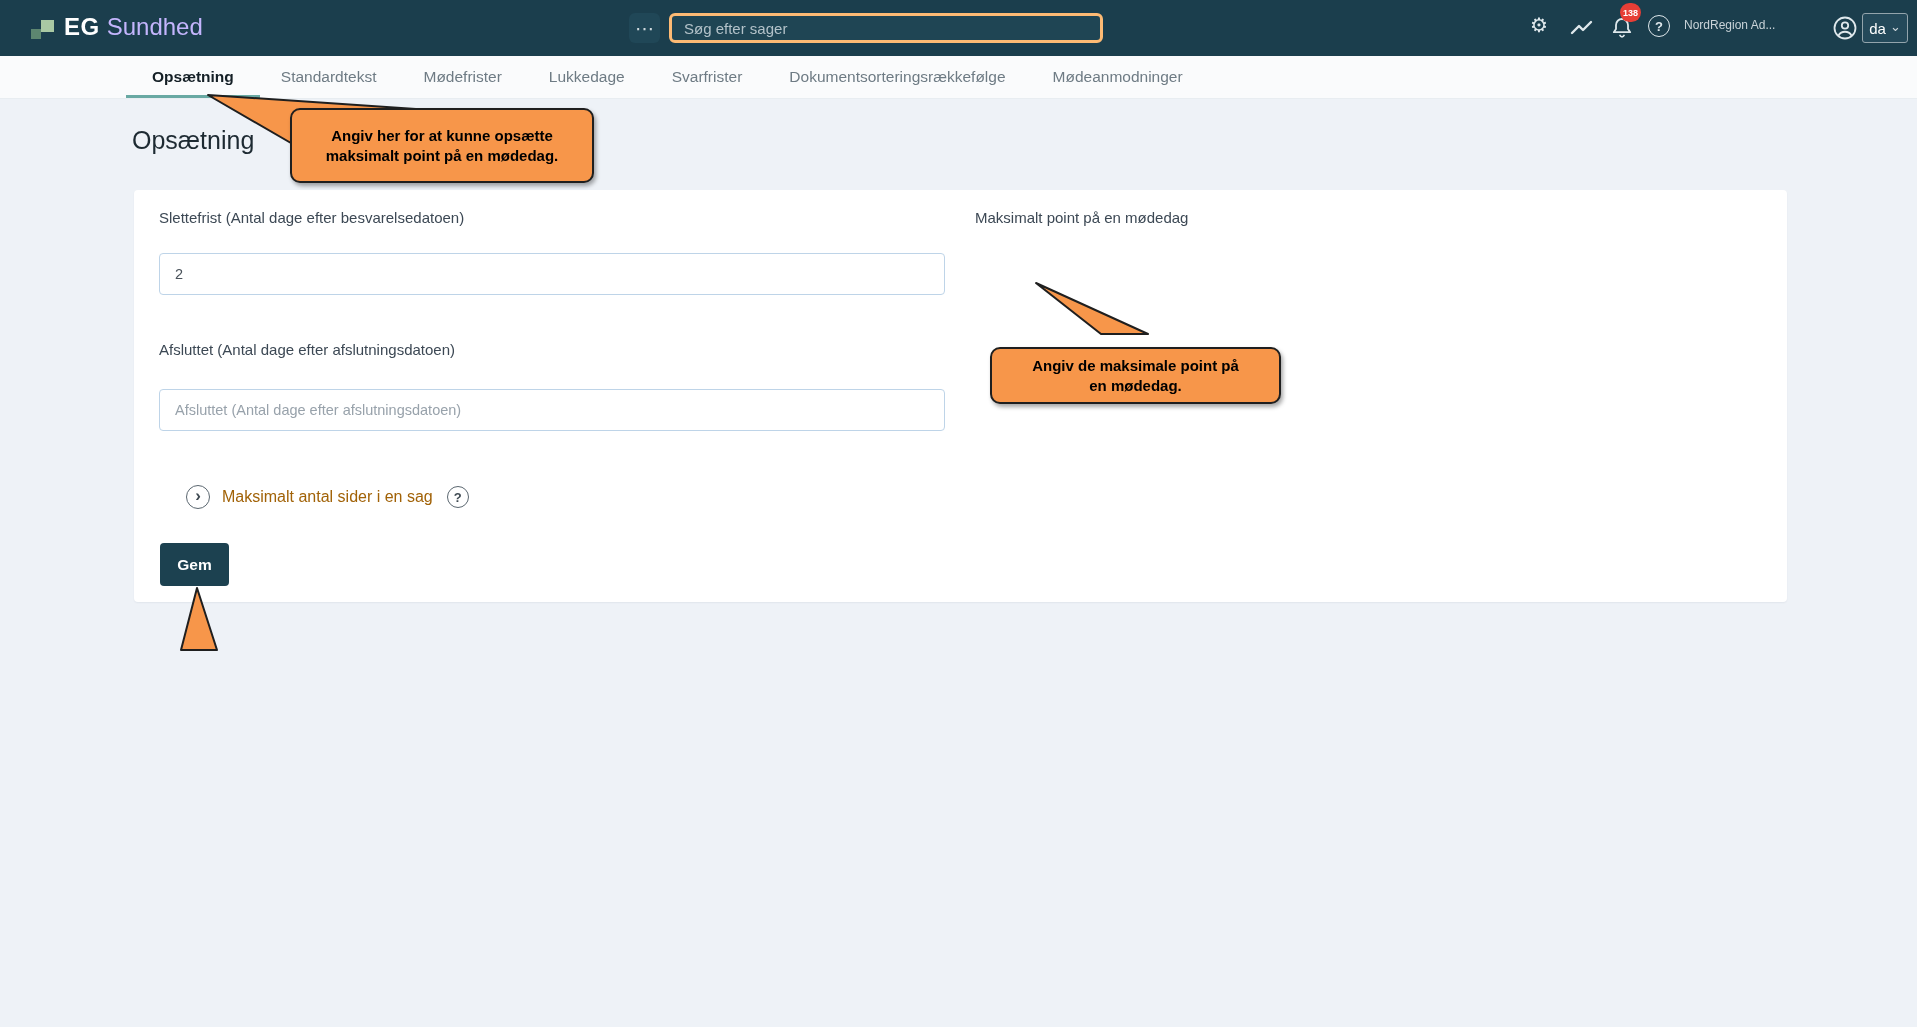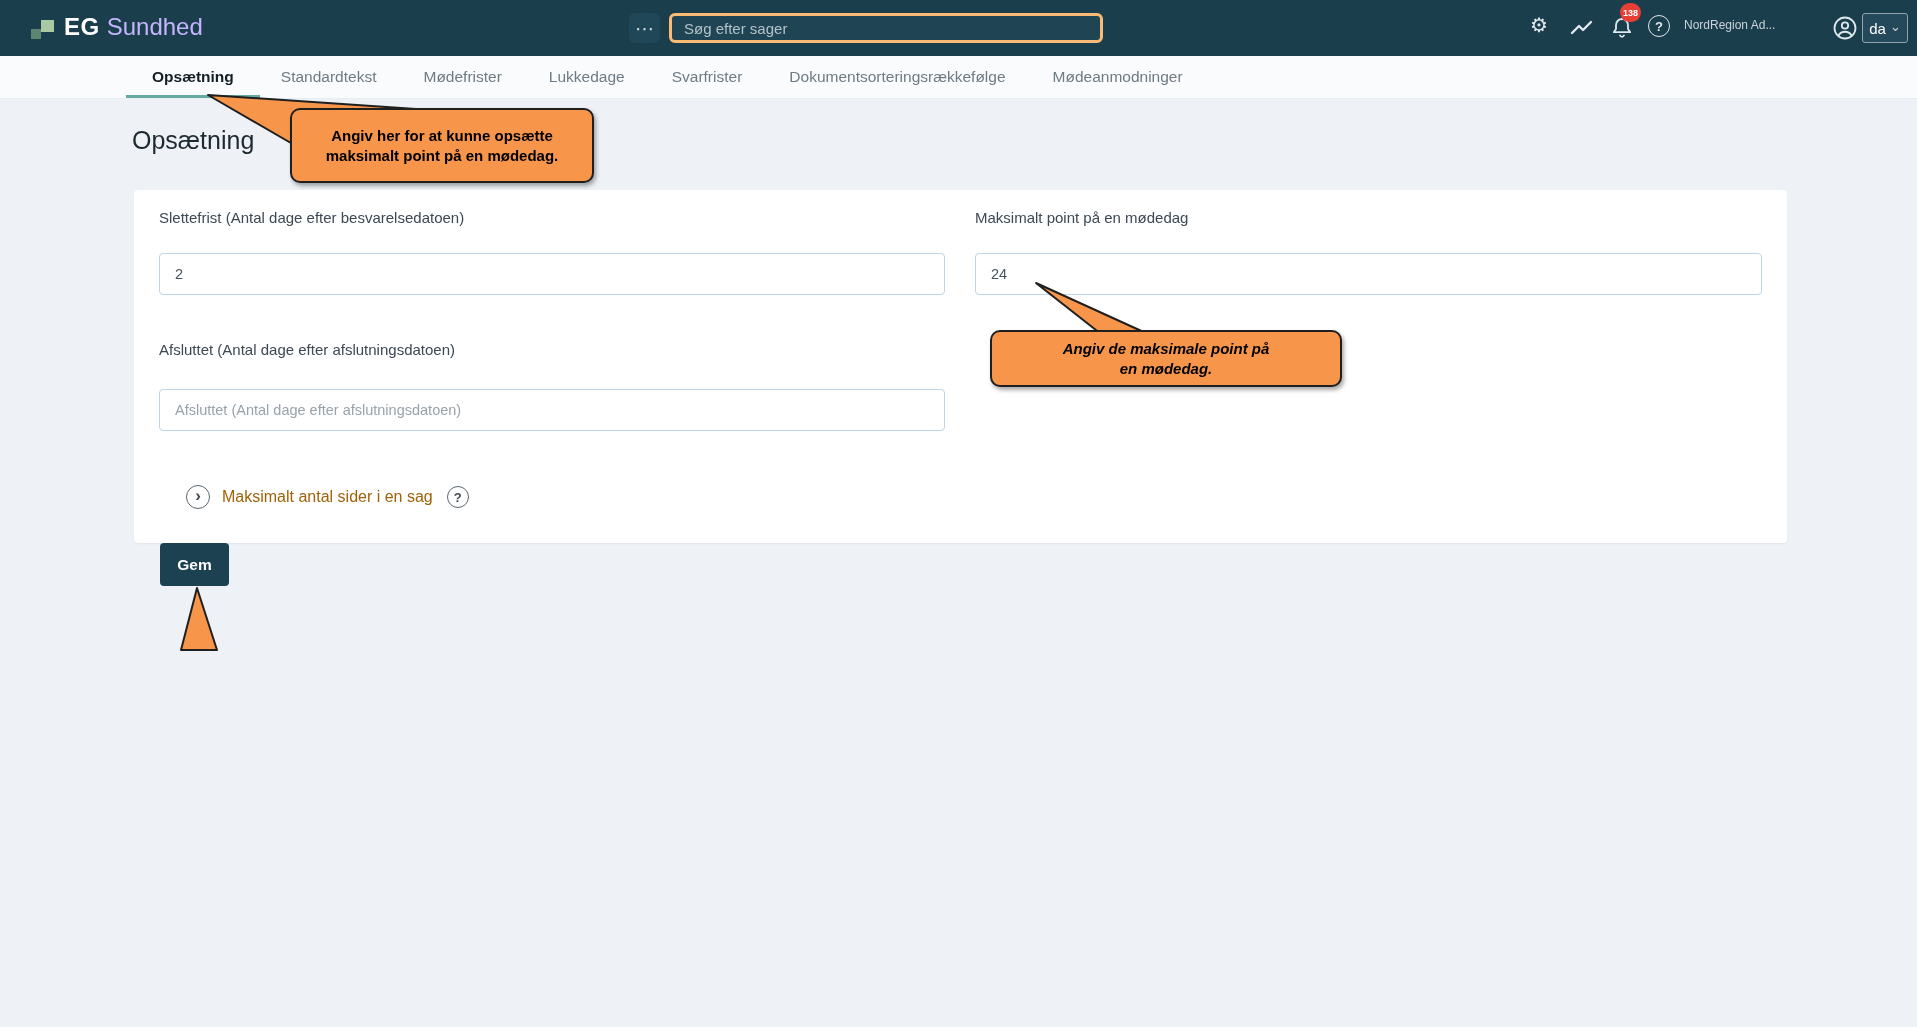--- a/index.html
+++ b/index.html
@@ -79,21 +79,21 @@
     content: ""; position: absolute; left: -26px; right: -26px; bottom: 0; height: 3px;
     background: #69a9a3;
   }
 
   
   .page-title {
     position: absolute; left: 132px; top: 126px; font-size: 25px; font-weight: 500;
     color: #1d2a32;
   }
   .card {
-    position: absolute; left: 134px; top: 190px; width: 1653px; height: 353px;
+    position: absolute; left: 134px; top: 190px; width: 1653px; height: 412px;
     background: #ffffff; border-radius: 4px; box-shadow: 0 1px 2px rgba(20,40,60,0.06);
     z-index: 1;
   }
   .f-label { position: absolute; font-size: 15px; color: #3c4854; }
   .f-input {
     position: absolute; height: 42px; background: #ffffff;
     border: 1px solid #bed4e8; border-radius: 4px; padding: 0 15px;
     font-size: 14.5px; color: #49525a; font-family: "Liberation Sans", sans-serif; outline: none;
   }
   .f-input::placeholder { color: #98a2ab; }
@@ -126,21 +126,21 @@
   
   .tails { position: absolute; left: 0; top: 0; width: 1917px; height: 1027px; z-index: 5; pointer-events: none; }
   .callout {
     position: absolute; z-index: 6; background: #f7964a;
     border: 2px solid #1f1f1f; border-radius: 10px;
     box-shadow: 2px 3px 4px rgba(0,0,0,0.35);
     display: flex; flex-direction: column; align-items: center; justify-content: center;
     color: #000000; font-weight: 700; font-size: 15px; line-height: 1.3; text-align: center;
   }
   .callout-1 { left: 290px; top: 108px; width: 304px; height: 75px; }
-  .callout-2 { left: 990px; top: 330px; width: 352px; height: 57px; font-style: italic; }
+  .callout-2 { left: 990px; top: 347px; width: 291px; height: 57px; }
   .callout-3 { left: 81px;  top: 645px; width: 232px; height: 63px; }
 </style>
 </head>
 <body>
 
 <div id="screen">
 
   <div class="header">
     <div class="brand">
       <div class="brand-mark">
@@ -217,21 +217,20 @@
       </div>
   </div>
 
   <div class="page-title">Opsætning</div>
 
   <div class="card">
     <div class="f-label lbl-1">Slettefrist (Antal dage efter besvarelsedatoen)</div>
     <input class="f-input inp-1" type="text" value="2" style="">
 
     <div class="f-label lbl-2">Maksimalt point på en mødedag</div>
-    <input class="f-input inp-2" type="text" value="24" style="">
 
     <div class="f-label lbl-3">Afsluttet (Antal dage efter afslutningsdatoen)</div>
     <input class="f-input inp-3" type="text" placeholder="Afsluttet (Antal dage efter afslutningsdatoen)" style="">
 
     <div class="expander">
       <div class="exp-circle">
         <span>›</span>
       </div>
       <span class="exp-label">Maksimalt antal sider i en sag</span>
       <div class="exp-help">

